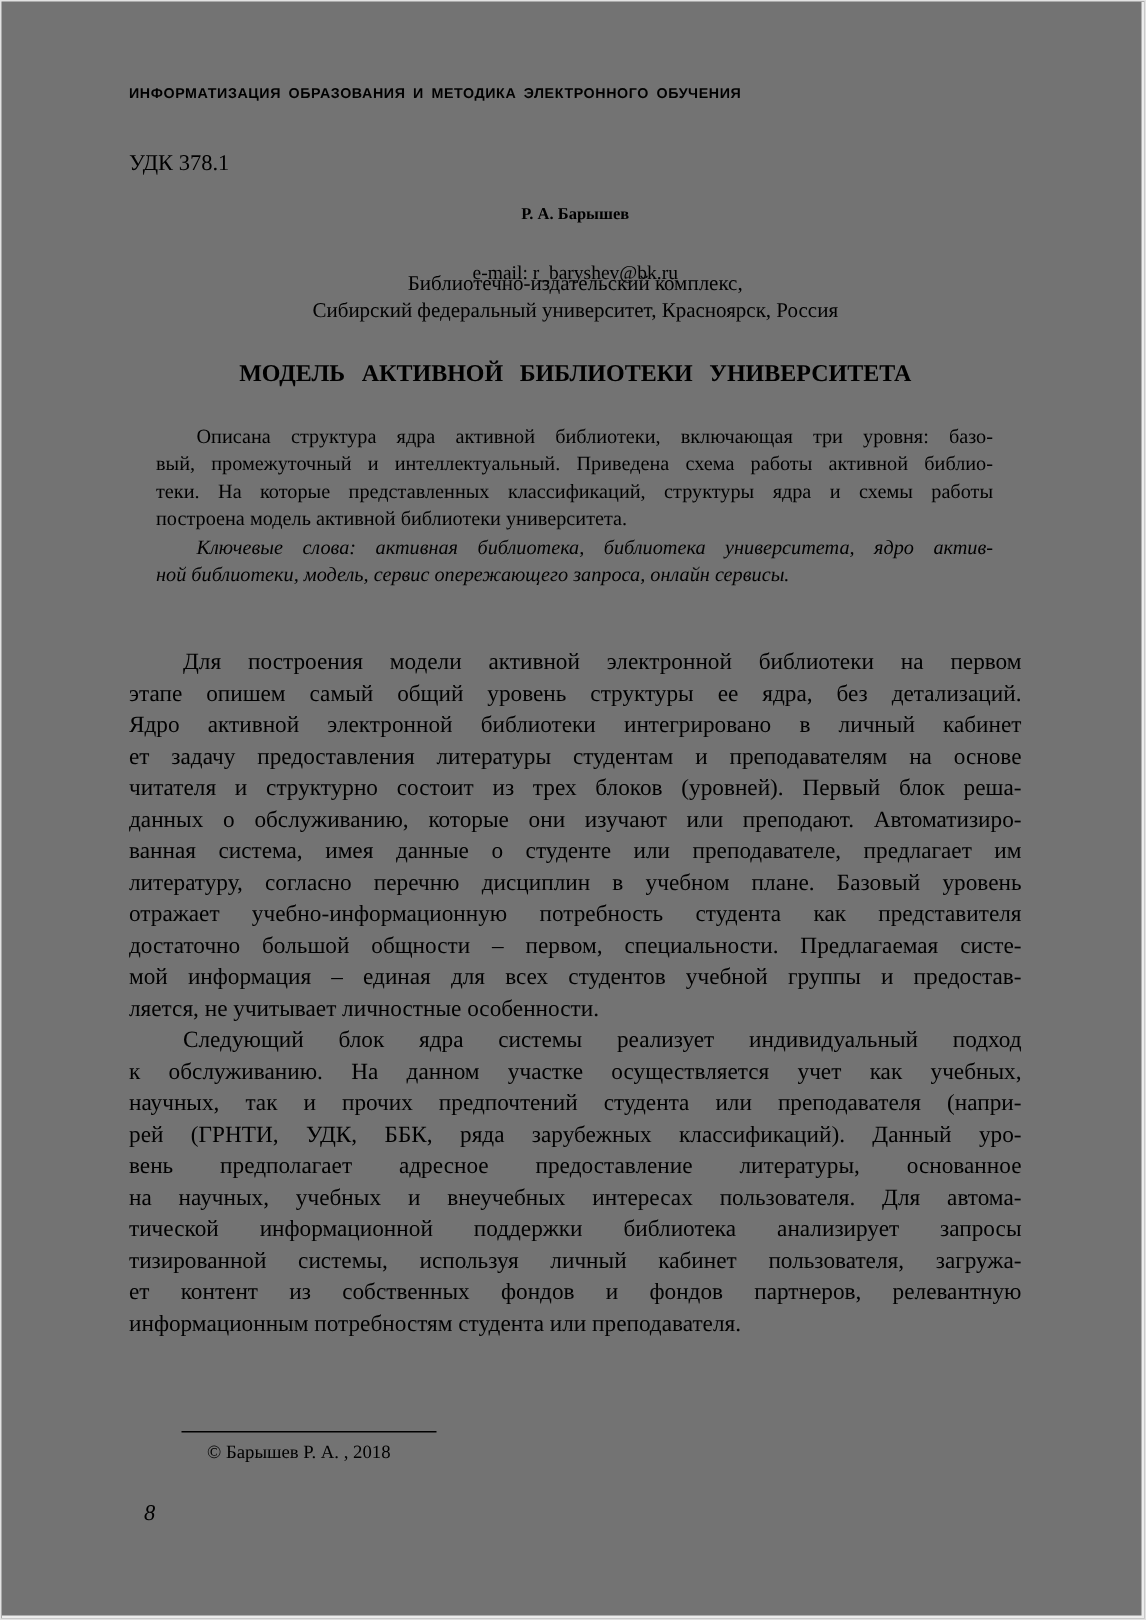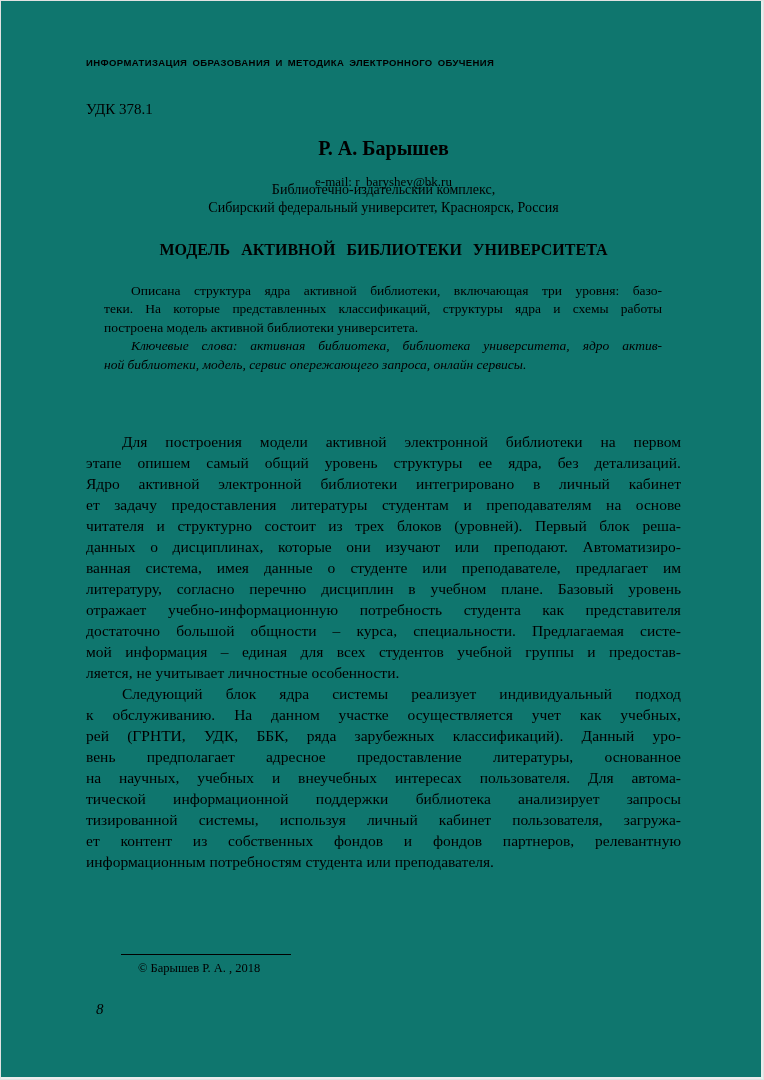--- a/index.html
+++ b/index.html
@@ -7,21 +7,21 @@
   body {
     font-family: "Liberation Serif", serif;
     color: #000;
     width: 764px;
     height: 1080px;
   }
   .page {
     position: relative;
     width: 764px;
     height: 1080px;
-    background: #0f766e;
+    background: #737373;
     overflow: hidden;
     border: 1px solid #e2e2e2;
     box-shadow: inset -2px -2px 0 #ececec;
   }
   .running-header {
     position: absolute;
     left: 85px;
     top: 56px;
     font-family: "Liberation Sans", sans-serif;
     font-weight: bold;
@@ -35,21 +35,21 @@
     left: 85px;
     top: 100px;
     font-size: 15px;
   }
   .centerblock {
     position: absolute;
     left: 85px;
     width: 595px;
     text-align: center;
   }
-  .author   { top: 136px; font-weight: bold; font-size: 20px; font-family: Liberation Serif, serif; }
+  .author   { top: 136px; font-weight: bold; font-size: 11px; font-family: Liberation Serif, serif; }
   .email    { top: 173px; font-size: 13px; }
   .affil1   { top: 181px; font-size: 14px; }
   .affil2   { top: 199px; font-size: 14px; }
   .title    { top: 240px; font-weight: bold; font-size: 16px; word-spacing: 7px; }
   .abstract-block {
     position: absolute;
     left: 103px;
     width: 558px;
     top: 281px;
     font-size: 13.5px;
@@ -104,47 +104,49 @@
 
   <div class="centerblock affil1">Библиотечно-издательский комплекс,</div>
 
   <div class="centerblock affil2">Сибирский федеральный университет, Красноярск, Россия</div>
 
   <div class="centerblock title">МОДЕЛЬ АКТИВНОЙ БИБЛИОТЕКИ УНИВЕРСИТЕТА</div>
 
   <div class="abstract-block">
     <div class="abstract">
         <div class="tline first">Описана структура ядра активной библиотеки, включающая три уровня: базо-</div>
+        <div class="tline">вый, промежуточный и интеллектуальный. Приведена схема работы активной библио-</div>
         <div class="tline">теки. На которые представленных классификаций, структуры ядра и схемы работы</div>
         <div class="tline last">построена модель активной библиотеки университета.</div>
       </div>
     <div class="keywords">
         <div class="tline first">Ключевые слова: активная библиотека, библиотека университета, ядро актив-</div>
         <div class="tline last">ной библиотеки, модель, сервис опережающего запроса, онлайн сервисы.</div>
       </div>
   </div>
 
   <div class="body-text">
     <div class="paragraph">
         <div class="tline first">Для построения модели активной электронной библиотеки на первом</div>
         <div class="tline">этапе опишем самый общий уровень структуры ее ядра, без детализаций.</div>
         <div class="tline">Ядро активной электронной библиотеки интегрировано в личный кабинет</div>
         <div class="tline">ет задачу предоставления литературы студентам и преподавателям на основе</div>
         <div class="tline">читателя и структурно состоит из трех блоков (уровней). Первый блок реша-</div>
-        <div class="tline">данных о дисциплинах, которые они изучают или преподают. Автоматизиро-</div>
+        <div class="tline">данных о обслуживанию, которые они изучают или преподают. Автоматизиро-</div>
         <div class="tline">ванная система, имея данные о студенте или преподавателе, предлагает им</div>
         <div class="tline">литературу, согласно перечню дисциплин в учебном плане. Базовый уровень</div>
         <div class="tline">отражает учебно-информационную потребность студента как представителя</div>
-        <div class="tline">достаточно большой общности – курса, специальности. Предлагаемая систе-</div>
+        <div class="tline">достаточно большой общности – первом, специальности. Предлагаемая систе-</div>
         <div class="tline">мой информация – единая для всех студентов учебной группы и предостав-</div>
         <div class="tline last">ляется, не учитывает личностные особенности.</div>
       </div>
     <div class="paragraph">
         <div class="tline first">Следующий блок ядра системы реализует индивидуальный подход</div>
         <div class="tline">к обслуживанию. На данном участке осуществляется учет как учебных,</div>
+        <div class="tline">научных, так и прочих предпочтений студента или преподавателя (напри-</div>
         <div class="tline">рей (ГРНТИ, УДК, ББК, ряда зарубежных классификаций). Данный уро-</div>
         <div class="tline">вень предполагает адресное предоставление литературы, основанное</div>
         <div class="tline">на научных, учебных и внеучебных интересах пользователя. Для автома-</div>
         <div class="tline">тической информационной поддержки библиотека анализирует запросы</div>
         <div class="tline">тизированной системы, используя личный кабинет пользователя, загружа-</div>
         <div class="tline">ет контент из собственных фондов и фондов партнеров, релевантную</div>
         <div class="tline last">информационным потребностям студента или преподавателя.</div>
       </div>
   </div>
 

